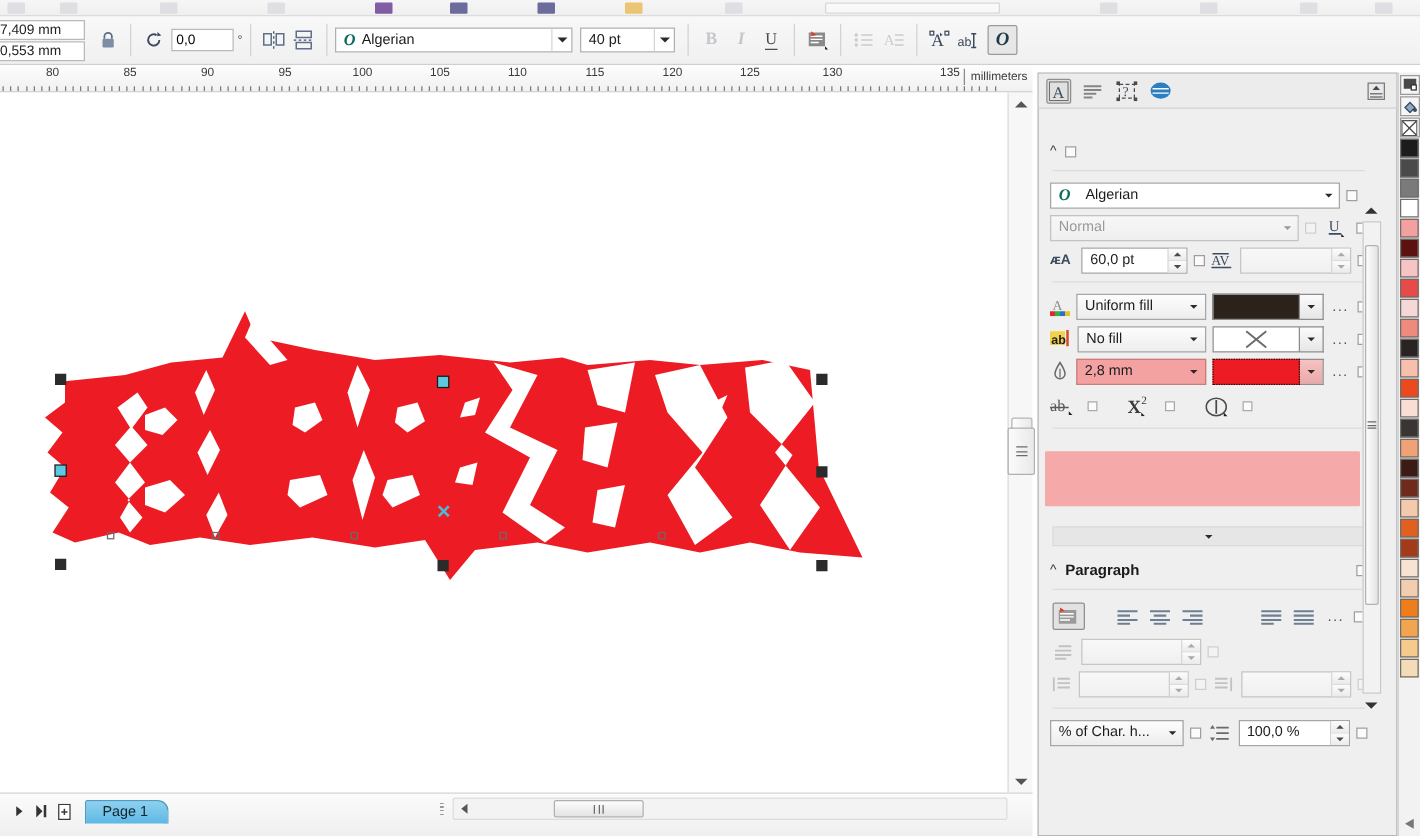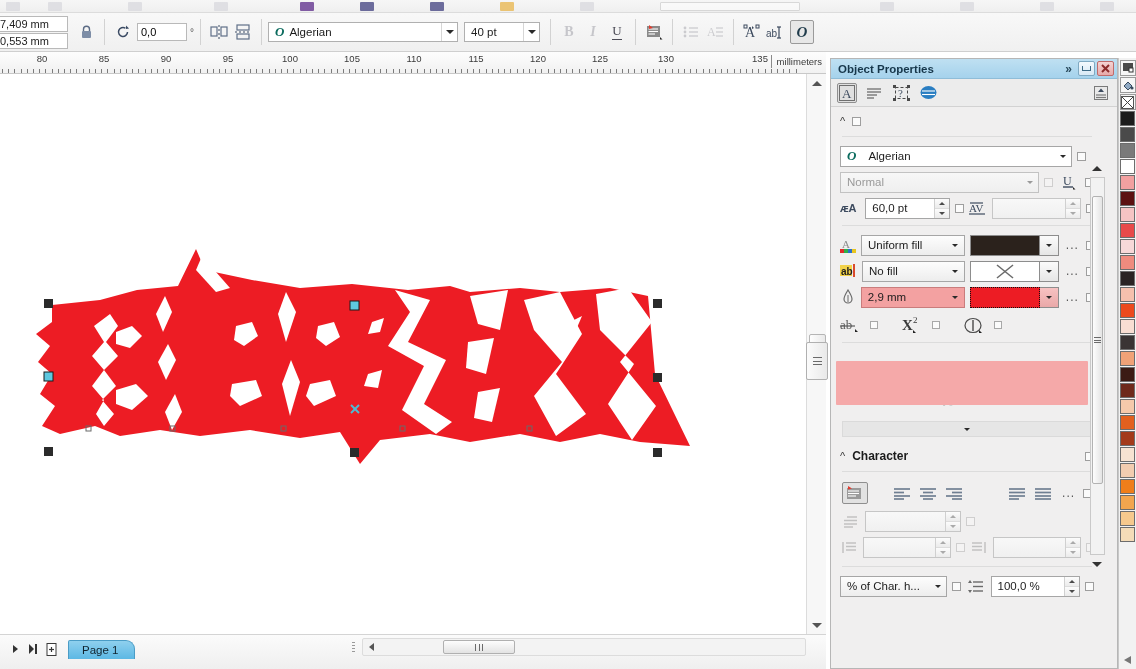--- a/index.html
+++ b/index.html
@@ -667,35 +667,20 @@
         <circle cx="6.5" cy="6.5" r="4.6" fill="none" stroke="#4a4a4a" stroke-width="1.4"></circle>
         <line x1="9.8" y1="9.8" x2="14" y2="14" stroke="#4a4a4a" stroke-width="2"></line>
         <line x1="4" y1="6.5" x2="9" y2="6.5" stroke="#4a4a4a" stroke-width="1"></line>
         <line x1="6.5" y1="4" x2="6.5" y2="9" stroke="#4a4a4a" stroke-width="1"></line>
       </svg>
     </span>
   </div>
 
   <div class="docker">
 
-    <div class="docker-title">
-      <span class="t">Object Properties</span>
-      <span class="chev2">»</span>
-      <span class="winbtn">
-          <span class="minglyph"></span>
-        </span>
-      <span class="winbtn close">
-        <svg width="11" height="11" viewBox="0 0 11 11">
-          <g stroke="#8c2a2a" stroke-width="2">
-              <line x1="2" y1="2" x2="9" y2="9"></line>
-              <line x1="9" y1="2" x2="2" y2="9"></line>
-            </g>
-        </svg>
-      </span>
-    </div>
 
     <div class="docker-tabs">
       <span class="dt sel">
         <svg width="16" height="16" viewBox="0 0 16 16">
           <rect x="0.5" y="0.5" width="15" height="15" fill="none" stroke="#6f6f6f"></rect>
           <text x="3" y="13" font-family="Liberation Serif, serif" font-size="13" fill="#3c4a5e">A</text>
         </svg>
       </span>
       <span class="dt">
         <svg width="16" height="14" viewBox="0 0 16 14">
@@ -874,21 +859,21 @@
       </div>
 
       <div class="row" style="position:relative">
         <span style="width:18px;display:flex;align-items:center;justify-content:center">
           <svg width="14" height="16" viewBox="0 0 14 16">
             <path d="M7 1C4.5 5 3 7.5 3 10a4 4 0 008 0c0-2.5-1.5-5-4-9z" fill="none" stroke="#6a6a6a" stroke-width="1.2"></path>
             <line x1="7" y1="6" x2="7" y2="13" stroke="#6a6a6a" stroke-width="1"></line>
           </svg>
         </span>
         <div class="ctl-combo" style="width:118px;background:#f3a1a1;border-color:#c97c7c">
-          <span class="v">2,9 mm</span>
+          <span class="v">2,8 mm</span>
           <span class="arw">
               <span class="caret sm"></span>
             </span>
         </div>
         <span style="display:flex">
           <span class="swatch" id="outline-swatch" style="border: 1px dotted rgb(17, 17, 17); background: rgb(237, 28, 36);"></span>
           <span class="sw-arrow" style="background:linear-gradient(#f7c2c2,#e9a8a8)">
               <span class="caret sm"></span>
             </span>
         </span>
@@ -971,21 +956,21 @@
             </span>
           </div>
         </div>
 
       <div class="more-bar">
         <span class="caret sm"></span>
       </div>
 
       <div class="sect-head" style="margin-top:6px">
         <span class="chev-up">^</span>
-        <span class="nm">Character</span>
+        <span class="nm">Paragraph</span>
         <span class="lockbox"></span>
       </div>
       <div class="hr"></div>
 
       <div class="para-icons">
         <span class="pbtn sel">
           <svg width="17" height="16" viewBox="0 0 17 16">
             <rect x="1" y="3" width="14" height="11" fill="#9a9a9a"></rect>
             <g stroke="#fff" stroke-width="1.1">
                 <line x1="2" y1="6" x2="13" y2="6"></line>

